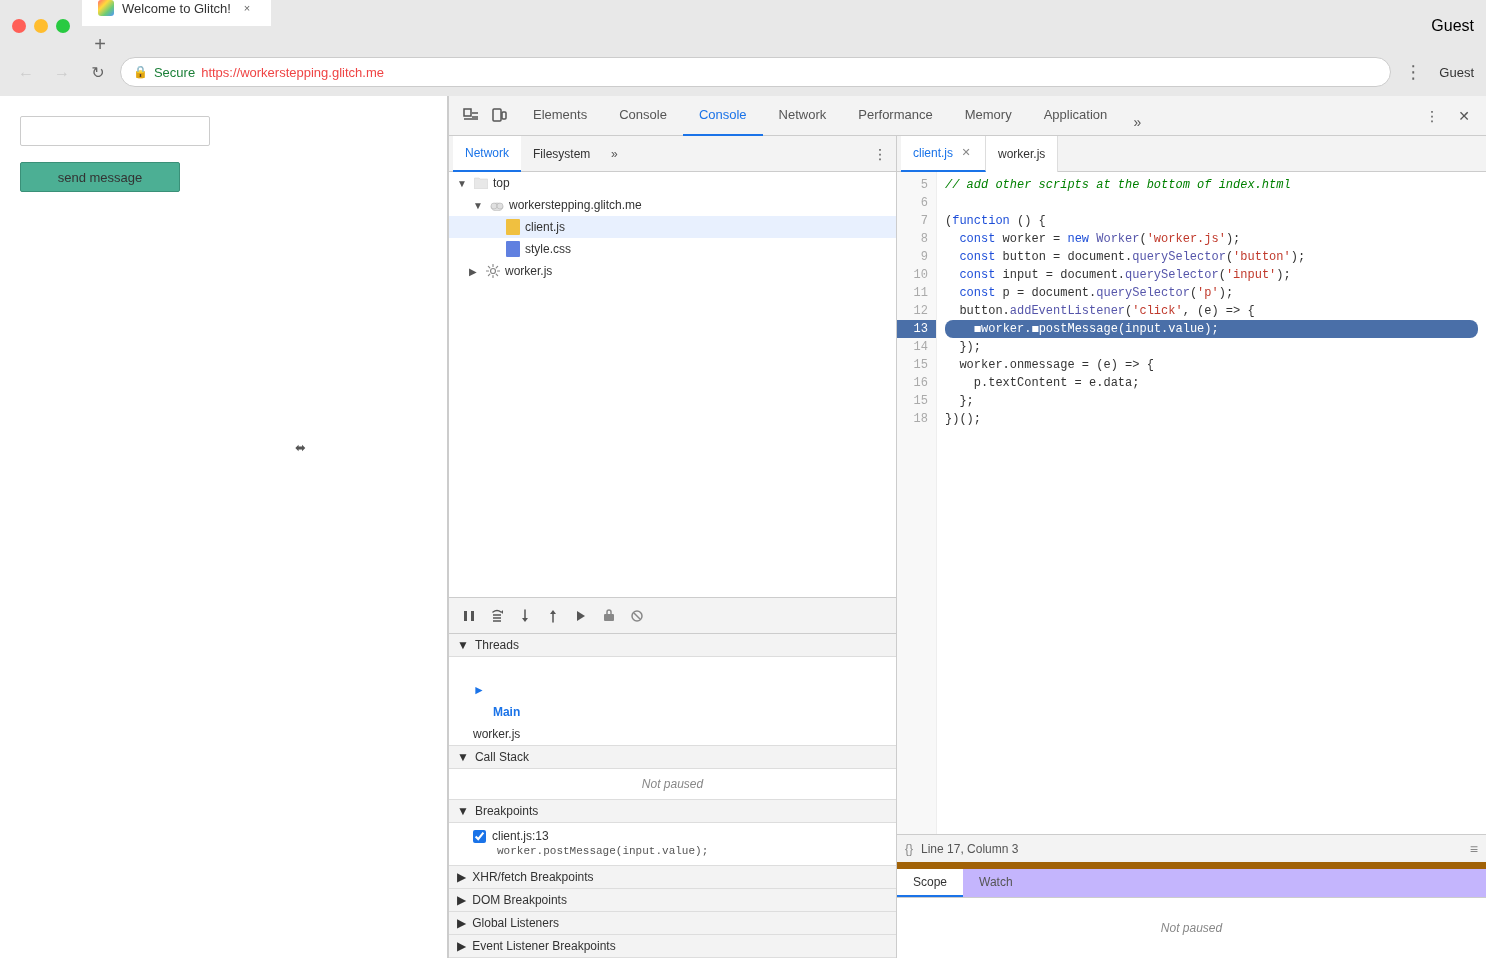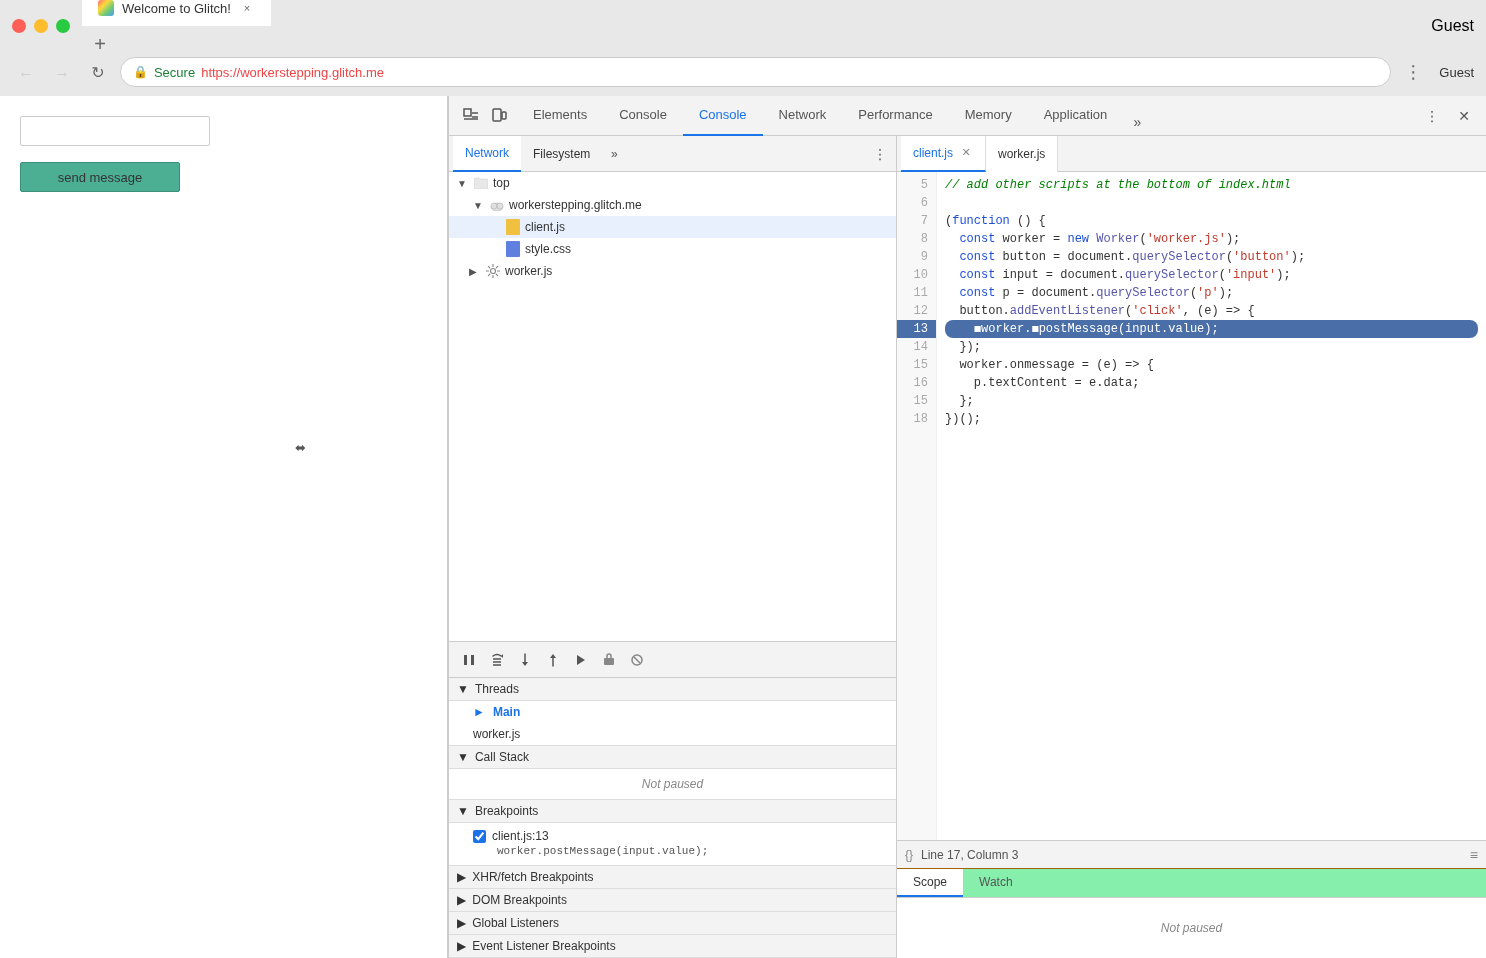--- a/index.html
+++ b/index.html
@@ -66,21 +66,21 @@
 
     
     .debug-panel { background: #f3f3f3; border-top: 1px solid #ccc; }
     .debug-toolbar { display: flex; align-items: center; padding: 4px 8px; gap: 4px; border-bottom: 1px solid #ccc; background: #f3f3f3; height: 36px; }
     .debug-btn { width: 24px; height: 24px; display: flex; align-items: center; justify-content: center; color: #555; font-size: 14px; cursor: pointer; }
     .debug-sections { overflow-y: auto; max-height: 420px; }
     .debug-section-header { display: flex; align-items: center; padding: 4px 8px; background: #f3f3f3; border-bottom: 1px solid #ddd; cursor: pointer; font-size: 12px; color: #333; gap: 6px; }
     .debug-section-content { background: #fff; border-bottom: 1px solid #ddd; }
     .thread-item { display: flex; align-items: center; padding: 4px 24px; gap: 8px; font-size: 12px; color: #333; cursor: pointer; }
     .thread-arrow { color: #1a73e8; font-size: 12px; }
-    .thread-active { color: #1a73e8; font-weight: bold; }
+    .thread-active { color: #1a73e8; font-weight: bold; margin-top: 44px; }
     .not-paused { color: #888; font-size: 12px; padding: 8px 24px; font-style: italic; text-align: center; }
     .breakpoint-item { padding: 6px 24px; }
     .breakpoint-checkbox-row { display: flex; align-items: center; gap: 6px; font-size: 12px; color: #333; }
     .breakpoint-code { font-family: 'Courier New', monospace; font-size: 11px; color: #555; padding: 2px 24px; }
     .bp-checkbox { width: 13px; height: 13px; accent-color: #1a73e8; }
 
     
     .right-panel { flex: 1; display: flex; flex-direction: column; }
     .editor-tabs { display: flex; align-items: center; background: #f3f3f3; border-bottom: 1px solid #ccc; height: 36px; padding: 0 4px; }
     .editor-tab { display: flex; align-items: center; padding: 0 12px; height: 36px; font-size: 12px; color: #333; cursor: pointer; gap: 6px; background: #fff; border-right: 1px solid #ddd; }
@@ -91,21 +91,21 @@
     .line-numbers { background: #f8f8f8; border-right: 1px solid #eee; padding: 4px 8px; min-width: 40px; text-align: right; color: #aaa; font-size: 12px; line-height: 18px; user-select: none; }
     .code-content { flex: 1; padding: 4px 8px; line-height: 18px; }
     .code-line { display: flex; align-items: flex-start; min-height: 18px; white-space: pre; }
     .code-line.highlighted { background: #4a6fa8; color: #fff; border-radius: 8px; }
     .code-line.highlighted * { color: #fff !important; }
 
     .status-bar { background: #f3f3f3; border-top: 1px solid #ccc; height: 28px; display: flex; align-items: center; padding: 0 8px; font-size: 12px; color: #555; }
     .status-curly { color: #888; margin-right: 8px; }
 
     
-    .scope-panel { border-top: 1px solid #a16207; background: #86efac; }
+    .scope-panel { border-top: 7px solid #a16207; background: #c4b5fd; }
     .scope-tabs { display: flex; border-bottom: 1px solid #ccc; }
     .scope-tab { padding: 6px 16px; font-size: 12px; color: #555; cursor: pointer; }
     .scope-tab.active { background: #fff; color: #333; font-weight: 500; border-bottom: 2px solid #1a73e8; }
     .scope-content { background: #fff; padding: 8px; font-size: 12px; color: #888; font-style: italic; text-align: center; min-height: 60px; display: flex; align-items: center; justify-content: center; } 
     .kw2 { color: #1d4ed8; } 
     .str { color: #c0392b; } 
     .cmt { color: #008000; font-style: italic; }
     .punc { color: #333; }
   </style>
 </head>

